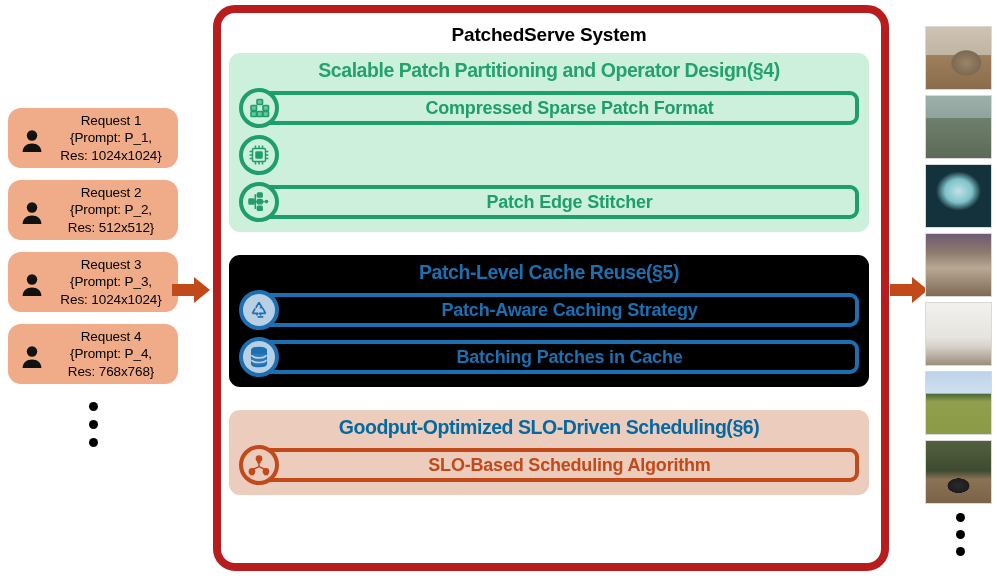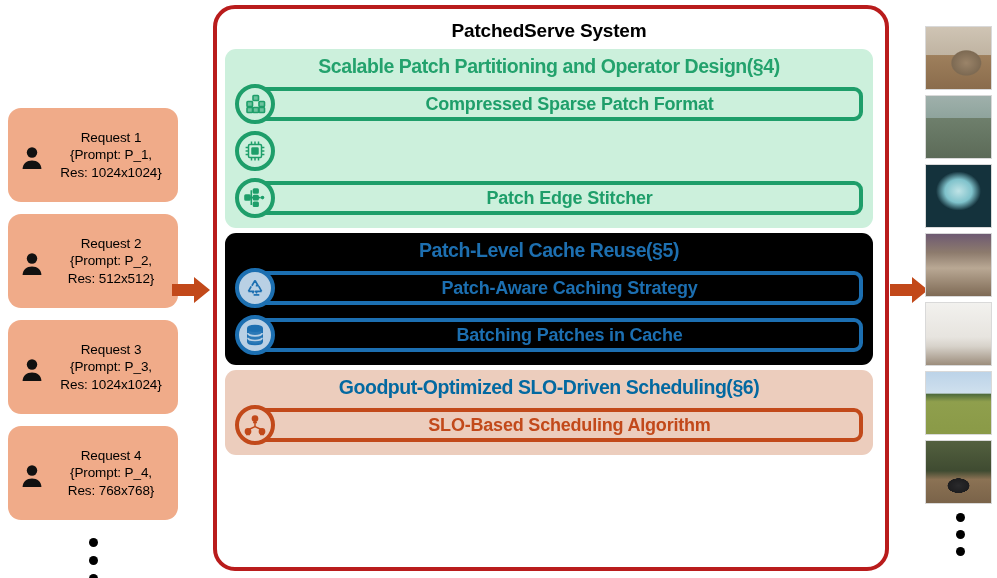--- a/index.html
+++ b/index.html
@@ -10,21 +10,21 @@
     overflow: hidden;
   }
   #root { position: relative; width: 997px; height: 578px; }
 
   
   #requests { position: absolute; left: 8px; top: 108px; width: 170px; }
   .req-card {
     position: relative;
     background: #f0ab89;
     border-radius: 13px;
-    height: 94px;
+    height: 60px;
     margin-bottom: 12px;
     display: flex;
     align-items: center;
     padding-left: 6px;
   }
   .req-person { flex: 0 0 36px; display: flex; align-items: flex-start; justify-content: center; padding-top: 6px; }
   .req-person svg { display: block; }
   .req-text {
     flex: 1 1 auto;
     text-align: center;
@@ -46,37 +46,37 @@
   .arrow svg { display: block; }
   #arrow-in  { left: 172px; top: 275px; }
   #arrow-out { left: 890px; top: 275px; }
 
   
   #system-panel {
     position: absolute;
     left: 213px; top: 5px;
     width: 676px; height: 566px;
     background: #ffffff;
-    border: 4px solid #b91c1c;
+    border: 8px solid #b91c1c;
     border-radius: 22px;
     padding: 7px 12px 10px 8px;
   }
   #panel-title {
     text-align: center;
     font-size: 19px;
     font-weight: bold;
     color: #000;
     letter-spacing: -0.2px;
     padding: 4px 0 7px;
   }
 
   .section {
     border-radius: 11px;
     padding: 6px 10px 9px 10px;
-    margin-bottom: 5px;
+    margin-bottom: 23px;
   }
   .section-title {
     text-align: center;
     font-weight: bold;
     font-size: 19.5px;
     letter-spacing: -0.45px;
     margin-bottom: 6px;
     white-space: nowrap;
   }
 

